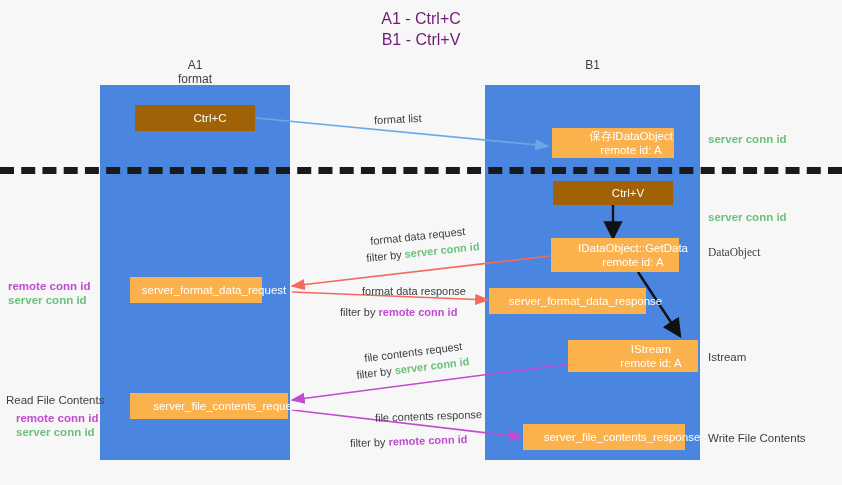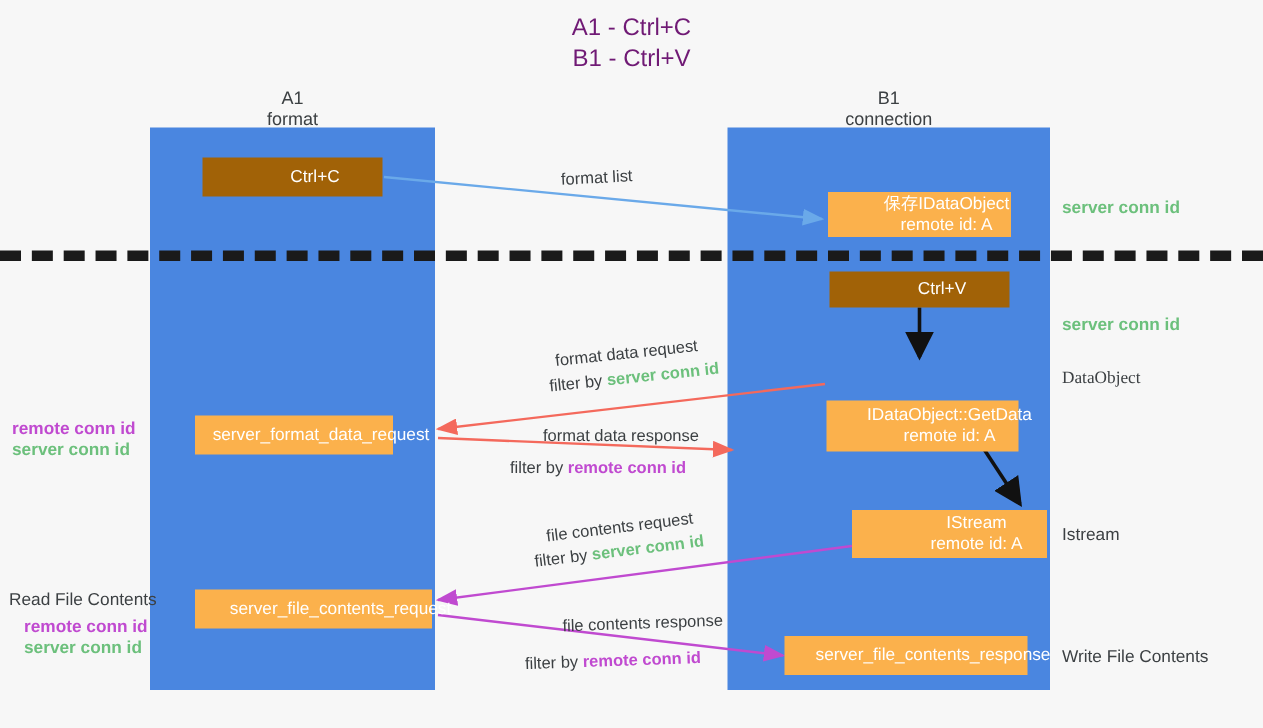--- a/index.html
+++ b/index.html
@@ -73,21 +73,20 @@
 
   <div class="lane" id="lane-a1"></div>
   <div class="lane" id="lane-b1"></div>
 
   <div class="col-head" style="left:100px;top:58px;width:190px;">
     <span>A1</span>
     <span class="l2">format</span>
   </div>
   <div class="col-head" style="left:485px;top:58px;width:215px;">
     <span>B1</span>
-    <span class="l2">connection</span>
   </div>
 
   <svg id="wires">
     <defs>
       <marker id="ah-blue" markerWidth="9" markerHeight="7" refX="8" refY="3.5" orient="auto">
         <polygon points="0 0, 9 3.5, 0 7" fill="#6aa9e9"></polygon>
       </marker>
       <marker id="ah-red" markerWidth="9" markerHeight="7" refX="8" refY="3.5" orient="auto">
         <polygon points="0 0, 9 3.5, 0 7" fill="#f4695c"></polygon>
       </marker>
@@ -122,34 +121,37 @@
 
   <div class="node orange" style="left:552px;top:128px;width:122px;height:30px;">
     <span>保存IDataObject</span>
     <span>remote id: A</span>
   </div>
 
   <div class="node green" style="left:553px;top:181px;width:120px;height:24px;">
     <span>Ctrl+V</span>
   </div>
 
-  <div class="node orange" style="left:551px;top:238px;width:128px;height:34px;margin-top:29px;">
+  <div class="node orange" style="left:551px;top:238px;width:128px;height:34px;">
     <span>IDataObject::GetData</span>
     <span>remote id: A</span>
   </div>
 
   <div class="node orange" style="left:568px;top:340px;width:130px;height:32px;">
     <span>IStream</span>
     <span>remote id: A</span>
   </div>
 
   <div class="node orange" style="left:130px;top:277px;width:132px;height:26px;">
     <span>server_format_data_request</span>
   </div>
 
+  <div class="node orange" style="left:489px;top:288px;width:157px;height:26px;">
+    <span>server_format_data_response</span>
+  </div>
 
   <div class="node orange" style="left:130px;top:393px;width:158px;height:26px;">
     <span>server_file_contents_request</span>
   </div>
 
   <div class="node orange" style="left:523px;top:424px;width:162px;height:26px;">
     <span>server_file_contents_response</span>
   </div>
 
   <div class="side-label green" style="left:708px;top:132px;">server conn id</div>

